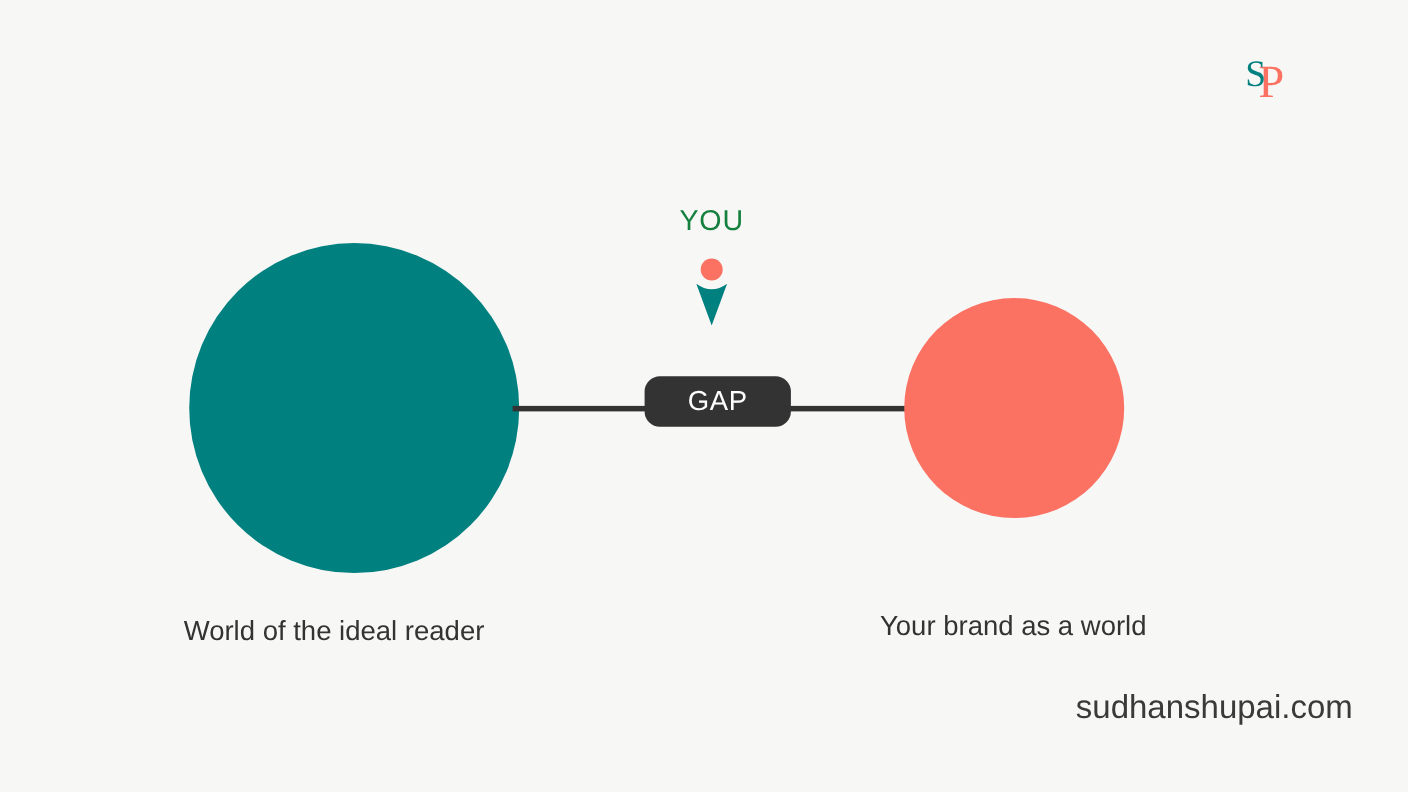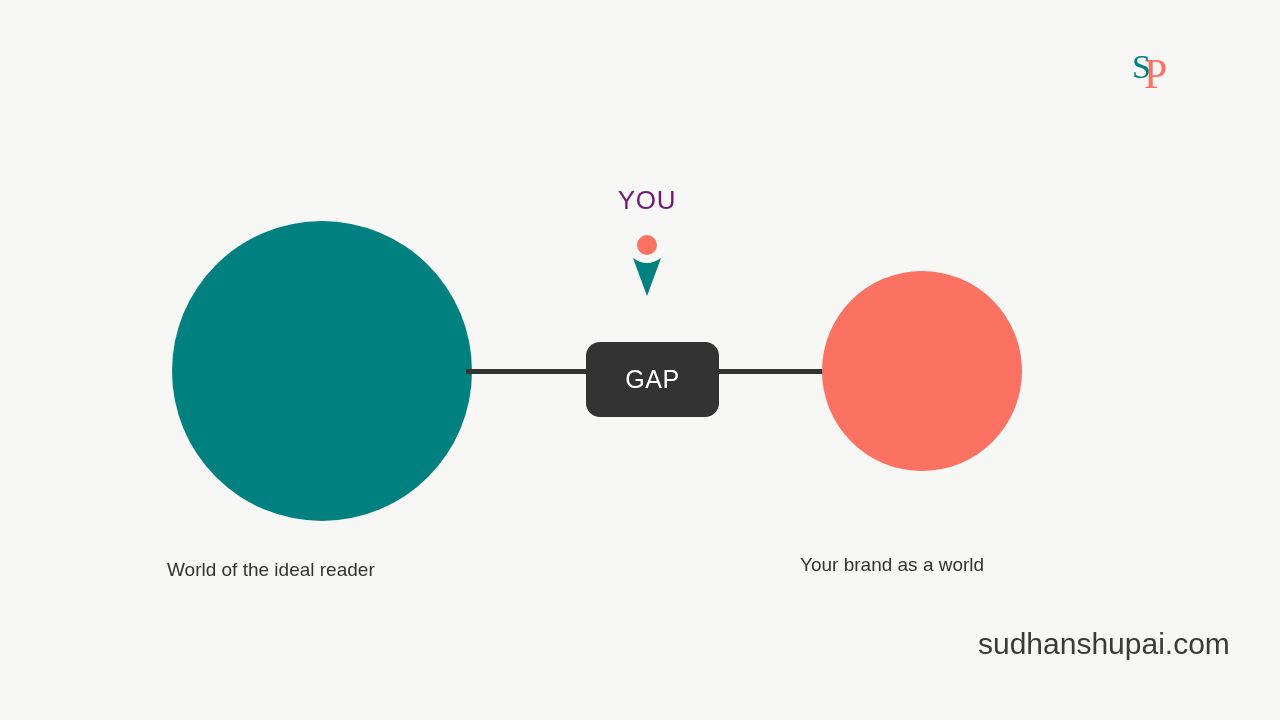--- a/index.html
+++ b/index.html
@@ -67,21 +67,21 @@
     left: 713px;
     width: 115px;
   }
 
   
   .gap-badge {
     position: absolute;
     left: 586px;
     top: 342px;
     width: 133px;
-    height: 75px;
+    height: 46px;
     background: #333333;
     border-radius: 14px;
     display: flex;
     align-items: center;
     justify-content: center;
   }
   .gap-badge-label {
     color: #ffffff;
     font-size: 25px;
     letter-spacing: 0.6px;
@@ -96,38 +96,38 @@
     width: 110px;
     height: 112px;
   }
   .you-label {
     position: absolute;
     left: 0;
     top: 0;
     width: 110px;
     text-align: center;
     font-size: 26px;
-    color: #701a75;
+    color: #15803d;
     letter-spacing: 0.8px;
     line-height: 1.1;
   }
   .you-figure {
     position: absolute;
     left: 37px;
     top: 48px;
     width: 36px;
     height: 62px;
   }
   .you-figure svg { display: block; }
 
   
   .caption {
     position: absolute;
     color: #333333;
-    font-size: 19px;
+    font-size: 25px;
     line-height: 1.2;
     white-space: nowrap;
   }
   .caption-reader {
     left: 167px;
     top: 559px;
   }
   .caption-brand {
     left: 800px;
     top: 554px;

